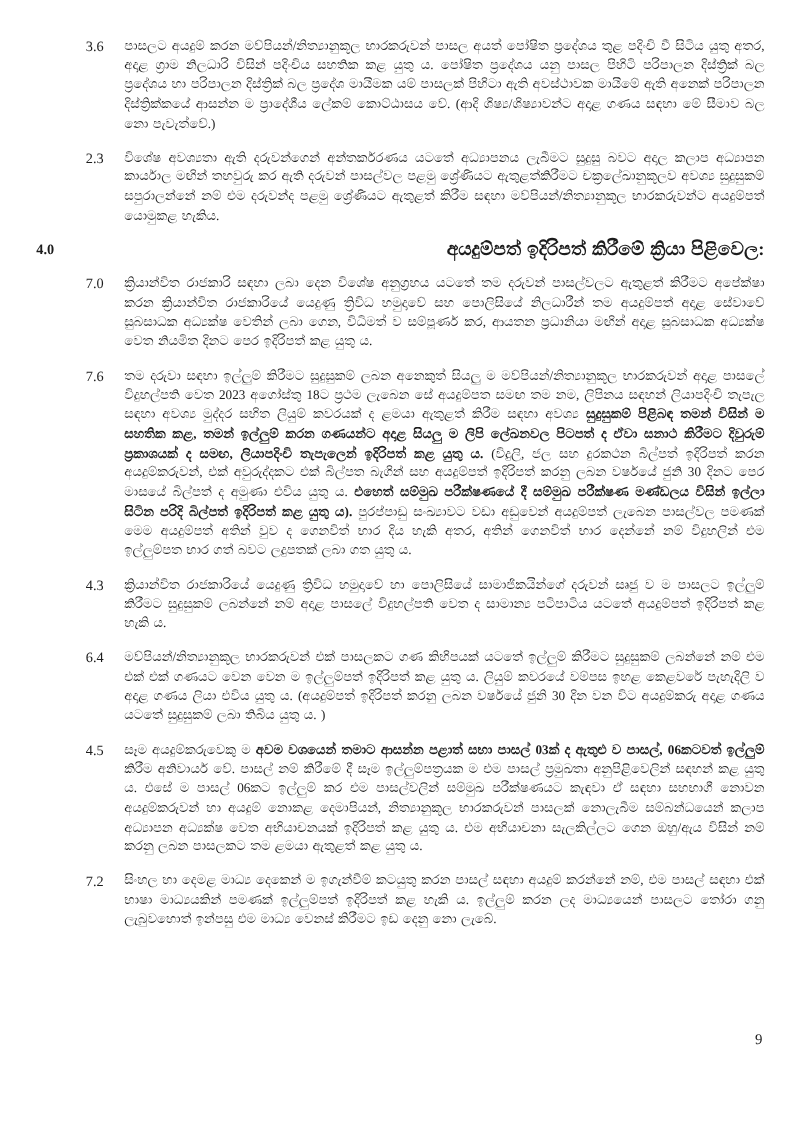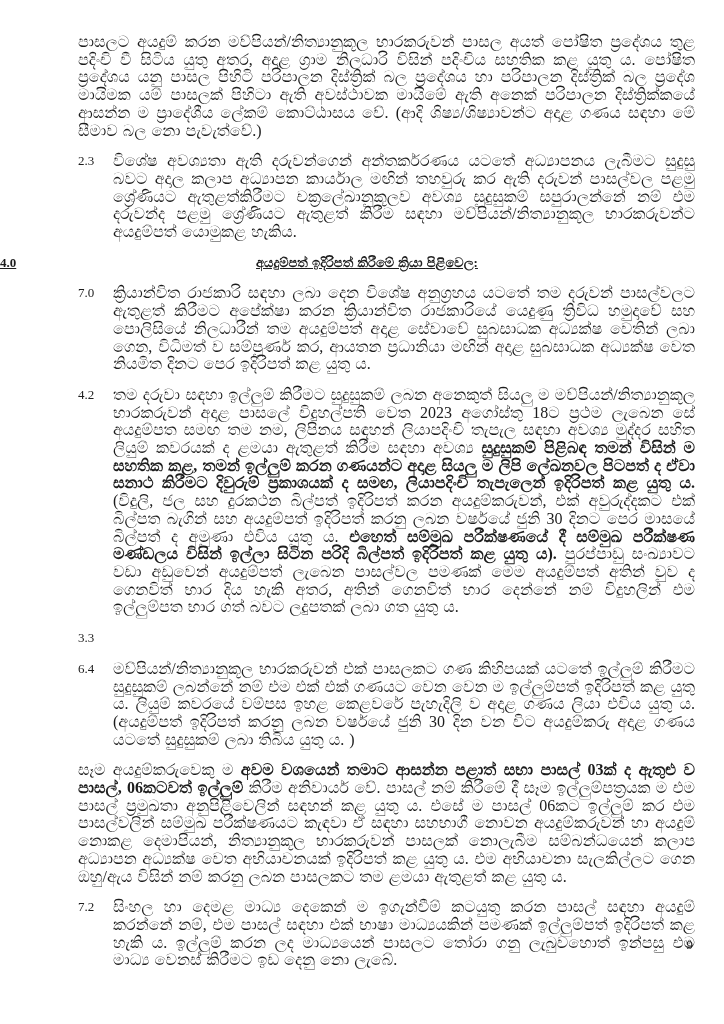--- a/index.html
+++ b/index.html
@@ -30,84 +30,87 @@
   .row.item {
     padding-left: 78px;
   }
   .row.item .num {
     width: 35px;
     flex-shrink: 0;
     font-size: 13px;
     line-height: 17.7px;
   }
   .row.heading {
+    padding-left: 33px;
     font-weight: bold;
     margin-top: 12px;
-    text-decoration: underline;
   }
   .row.heading .num {
     width: 39px;
     flex-shrink: 0;
     font-size: 13px;
     line-height: 17.7px;
   }
   .para {
     flex: 1;
-    font-size: 16px;
+    font-size: 12px;
     line-height: 17.7px;
     text-align: justify;
     word-spacing: 1px;
   }
   .row.heading .para {
-    text-align: center;
-    font-size: 13px;
+    text-align: right;
+    font-size: 17px;
   }
   .b {
     font-weight: bold;
   }
   .page-number {
     position: absolute;
     top: 936px;
     right: 31px;
     font-size: 13.5px;
     line-height: 18px;
   }
 </style>
 </head>
 <body>
 
 <div class="page">
   <div class="content">
       <div class="row item">
+        <div class="num">3.6</div>
         <div class="para"><span>පාසලට අයදුම් කරන මව්පියන්/නිත්‍යානුකූල භාරකරුවන් පාසල අයත් පෝෂිත ප්‍රදේශය තුළ පදිංචි වී සිටිය යුතු අතර, අදාළ ග්‍රාම නිලධාරි විසින් පදිංචිය සහතික කළ යුතු ය. පෝෂිත ප්‍රදේශය යනු පාසල පිහිටි පරිපාලන දිස්ත්‍රික් බල ප්‍රදේශය හා පරිපාලන දිස්ත්‍රික් බල ප්‍රදේශ මායිමක යම් පාසලක් පිහිටා ඇති අවස්ථාවක මායිමේ ඇති අනෙක් පරිපාලන දිස්ත්‍රික්කයේ ආසන්න ම ප්‍රාදේශීය ලේකම් කොට්ඨාසය වේ. (ආදි ශිෂ්‍ය/ශිෂ්‍යාවන්ට අදාළ ගණය සඳහා මේ සීමාව බල නො පැවැත්වේ.)</span></div>
       </div>
       <div class="row item">
         <div class="num">2.3</div>
         <div class="para"><span>විශේෂ අවශ්‍යතා ඇති දරුවන්ගෙන් අන්තර්කරණය යටතේ අධ්‍යාපනය ලැබීමට සුදුසු බවට අදාල කලාප අධ්‍යාපන කාර්යාල මඟින් තහවුරු කර ඇති දරුවන් පාසල්වල පළමු ශ්‍රේණියට ඇතුළත්කිරීමට චක්‍රලේඛානුකූලව අවශ්‍ය සුදුසුකම් සපුරාලන්නේ නම් එම දරුවන්ද පළමු ශ්‍රේණියට ඇතුළත් කිරීම සඳහා මව්පියන්/නිත්‍යානුකූල භාරකරුවන්ට අයදුම්පත් යොමුකළ හැකිය.</span></div>
       </div>
       <div class="row heading">
         <div class="num">4.0</div>
         <div class="para"><span class="b">අයදුම්පත් ඉදිරිපත් කිරීමේ ක්‍රියා පිළිවෙල:</span></div>
       </div>
       <div class="row item">
         <div class="num">7.0</div>
         <div class="para"><span>ක්‍රියාන්විත රාජකාරි සඳහා ලබා දෙන විශේෂ අනුග්‍රහය යටතේ තම දරුවන් පාසල්වලට ඇතුළත් කිරීමට අපේක්ෂා කරන ක්‍රියාන්විත රාජකාරියේ යෙදුණු ත්‍රිවිධ හමුදාවේ සහ පොලිසියේ නිලධාරීන් තම අයදුම්පත් අදාළ සේවාවේ සුබසාධක අධ්‍යක්ෂ වෙතින් ලබා ගෙන, විධිමත් ව සම්පූර්ණ කර, ආයතන ප්‍රධානියා මඟින් අදාළ සුබසාධක අධ්‍යක්ෂ වෙත නියමිත දිනට පෙර ඉදිරිපත් කළ යුතු ය.</span></div>
       </div>
       <div class="row item">
-        <div class="num">4.2</div>
+        <div class="num">7.6</div>
         <div class="para"><span>තම දරුවා සඳහා ඉල්ලුම් කිරීමට සුදුසුකම් ලබන අනෙකුත් සියලු ම මව්පියන්/නිත්‍යානුකූල භාරකරුවන් අදාළ පාසලේ විදුහල්පති වෙත 2023 අගෝස්තු 18ට ප්‍රථම ලැබෙන සේ අයදුම්පත සමඟ තම නම, ලිපිනය සඳහන් ලියාපදිංචි තැපැල සඳහා අවශ්‍ය මුද්දර සහිත ලියුම් කවරයක් ද ළමයා ඇතුළත් කිරීම සඳහා අවශ්‍ය </span><span class="b">සුදුසුකම් පිළිබඳ තමන් විසින් ම සහතික කළ, තමන් ඉල්ලුම් කරන ගණයන්ට අදාළ සියලු ම ලිපි ලේඛනවල පිටපත් ද ඒවා සනාථ කිරීමට දිවුරුම් ප්‍රකාශයක් ද සමඟ, ලියාපදිංචි තැපැලෙන් ඉදිරිපත් කළ යුතු ය. </span><span>(විදුලි, ජල සහ දුරකථන බිල්පත් ඉදිරිපත් කරන අයදුම්කරුවන්, එක් අවුරුද්දකට එක් බිල්පත බැගින් සහ අයදුම්පත් ඉදිරිපත් කරනු ලබන වර්ෂයේ ජුනි 30 දිනට පෙර මාසයේ බිල්පත් ද අමුණා එවිය යුතු ය. </span><span class="b">එහෙත් සම්මුඛ පරීක්ෂණයේ දී සම්මුඛ පරීක්ෂණ මණ්ඩලය විසින් ඉල්ලා සිටින පරිදි බිල්පත් ඉදිරිපත් කළ යුතු ය). </span><span>පුරප්පාඩු සංඛ්‍යාවට වඩා අඩුවෙන් අයදුම්පත් ලැබෙන පාසල්වල පමණක් මෙම අයදුම්පත් අතින් වුව ද ගෙනවිත් භාර දිය හැකි අතර, අතින් ගෙනවිත් භාර දෙන්නේ නම් විදුහලින් එම ඉල්ලුම්පත භාර ගත් බවට ලදුපතක් ලබා ගත යුතු ය.</span></div>
       </div>
       <div class="row item">
-        <div class="num">3.3</div>
+        <div class="num">4.3</div>
+        <div class="para"><span>ක්‍රියාන්විත රාජකාරියේ යෙදුණු ත්‍රිවිධ හමුදාවේ හා පොලිසියේ සාමාජිකයින්ගේ දරුවන් සෘජු ව ම පාසලට ඉල්ලුම් කිරීමට සුදුසුකම් ලබන්නේ නම් අදාළ පාසලේ විදුහල්පති වෙත ද සාමාන්‍ය පටිපාටිය යටතේ අයදුම්පත් ඉදිරිපත් කළ හැකි ය.</span></div>
       </div>
       <div class="row item">
         <div class="num">6.4</div>
         <div class="para"><span>මව්පියන්/නිත්‍යානුකූල භාරකරුවන් එක් පාසලකට ගණ කිහිපයක් යටතේ ඉල්ලුම් කිරීමට සුදුසුකම් ලබන්නේ නම් එම එක් එක් ගණයට වෙන වෙන ම ඉල්ලුම්පත් ඉදිරිපත් කළ යුතු ය. ලියුම් කවරයේ වම්පස ඉහළ කෙළවරේ පැහැදිලි ව අදාළ ගණය ලියා එවිය යුතු ය. (අයදුම්පත් ඉදිරිපත් කරනු ලබන වර්ෂයේ ජුනි 30 දින වන විට අයදුම්කරු අදාළ ගණය යටතේ සුදුසුකම් ලබා තිබිය යුතු ය. )</span></div>
       </div>
       <div class="row item">
+        <div class="num">4.5</div>
         <div class="para"><span>සෑම අයදුම්කරුවෙකු ම </span><span class="b">අවම වශයෙන් තමාට ආසන්න පළාත් සභා පාසල් 03ක් ද ඇතුළු ව පාසල්, 06කටවත් ඉල්ලුම් </span><span>කිරීම අනිවාර්ය වේ. පාසල් නම් කිරීමේ දී සෑම ඉල්ලුම්පත්‍රයක ම එම පාසල් ප්‍රමුඛතා අනුපිළිවෙලින් සඳහන් කළ යුතු ය. එසේ ම පාසල් 06කට ඉල්ලුම් කර එම පාසල්වලින් සම්මුඛ පරීක්ෂණයට කැඳවා ඒ සඳහා සහභාගී නොවන අයදුම්කරුවන් හා අයදුම් නොකළ දෙමාපියන්, නිත්‍යානුකූල භාරකරුවන් පාසලක් නොලැබීම සම්බන්ධයෙන් කලාප අධ්‍යාපන අධ්‍යක්ෂ වෙත අභියාචනයක් ඉදිරිපත් කළ යුතු ය. එම අභියාචනා සැලකිල්ලට ගෙන ඔහු/ඇය විසින් නම් කරනු ලබන පාසලකට තම ළමයා ඇතුළත් කළ යුතු ය.</span></div>
       </div>
       <div class="row item">
         <div class="num">7.2</div>
         <div class="para"><span>සිංහල හා දෙමළ මාධ්‍ය දෙකෙන් ම ඉගැන්වීම් කටයුතු කරන පාසල් සඳහා අයදුම් කරන්නේ නම්, එම පාසල් සඳහා එක් භාෂා මාධ්‍යයකින් පමණක් ඉල්ලුම්පත් ඉදිරිපත් කළ හැකි ය. ඉල්ලුම් කරන ලද මාධ්‍යයෙන් පාසලට තෝරා ගනු ලැබුවහොත් ඉන්පසු එම මාධ්‍ය වෙනස් කිරීමට ඉඩ දෙනු නො ලැබේ.</span></div>
       </div>
     </div>
   <div class="page-number">9</div>
 </div>
 

